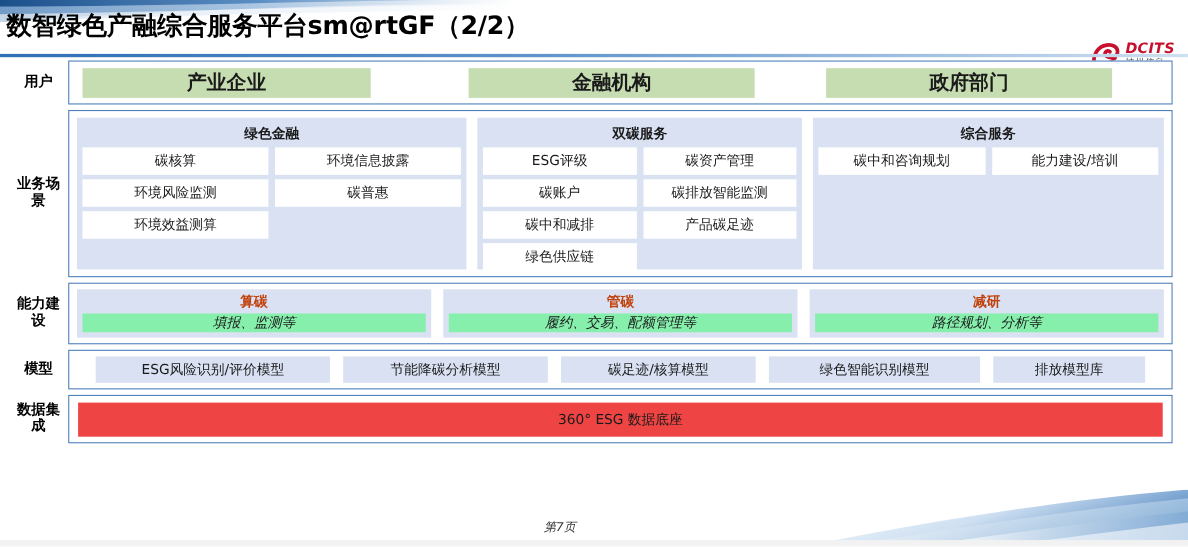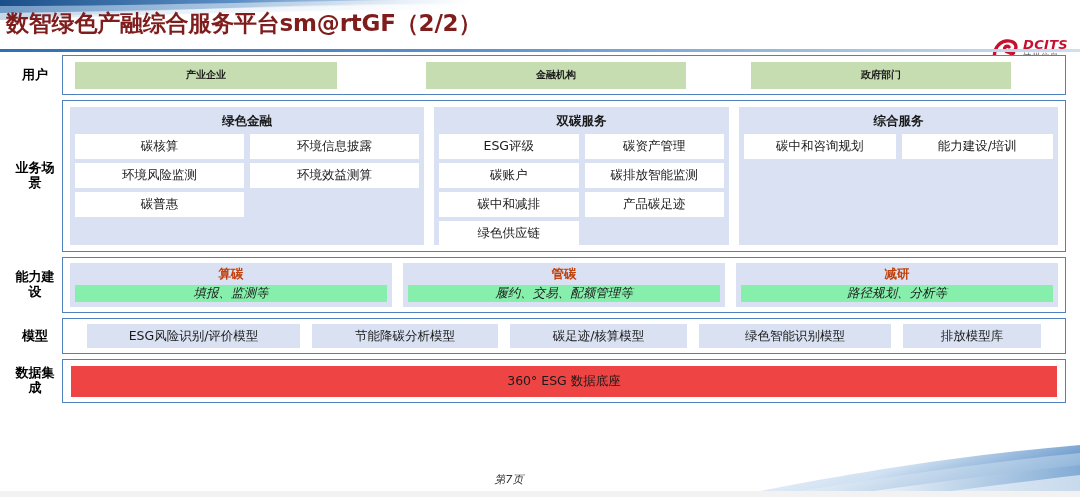--- a/index.html
+++ b/index.html
@@ -47,21 +47,21 @@
     top: 6px;
     width: 1080px;
     height: 36px;
   }
   #slide-title {
     position: absolute;
     left: 6px;
     top: 2px;
     font-size: 23px;
     font-weight: bold;
-    color: #7f1d1d;
+    color: #000000;
     letter-spacing: -0.2px;
     white-space: nowrap;
   }
   #title-rule {
     position: absolute;
     left: 0;
     top: 43px;
     width: 1080px;
     height: 3px;
     background: linear-gradient(to right, #2f6fb5 0%, #5e93cb 45%, #9dbde0 75%, #cfe0f0 100%);
@@ -144,21 +144,21 @@
     align-items: center;
     padding: 5px 10px;
     gap: 0;
   }
   .user-box {
     background: #c6ddb2;
     height: 27px;
     display: flex;
     align-items: center;
     justify-content: center;
-    font-size: 10px;
+    font-size: 18px;
     font-weight: bold;
     color: #1a1a1a;
     box-sizing: border-box;
   }
   .user-box.u1 { width: 262px; margin-left: 2px; }
   .user-box.u2 { width: 260px; margin-left: 89px; }
   .user-box.u3 { width: 260px; margin-left: 65px; }
 
   
   #row-scenario .row-body {
@@ -352,22 +352,22 @@
     <div class="row" id="row-scenario">
       <div class="row-label">业务场景</div>
       <div class="row-body">
 
         <div class="scn-panel p1">
           <div class="scn-title">绿色金融</div>
           <div class="scn-grid">
             <div class="scn-item">碳核算</div>
             <div class="scn-item">环境信息披露</div>
             <div class="scn-item">环境风险监测</div>
+            <div class="scn-item">碳普惠</div>
             <div class="scn-item">环境效益测算</div>
-            <div class="scn-item">碳普惠</div>
           </div>
         </div>
 
         <div class="scn-panel p2">
           <div class="scn-title">双碳服务</div>
           <div class="scn-grid">
             <div class="scn-item">ESG评级</div>
             <div class="scn-item">碳资产管理</div>
             <div class="scn-item">碳账户</div>
             <div class="scn-item">碳排放智能监测</div>

